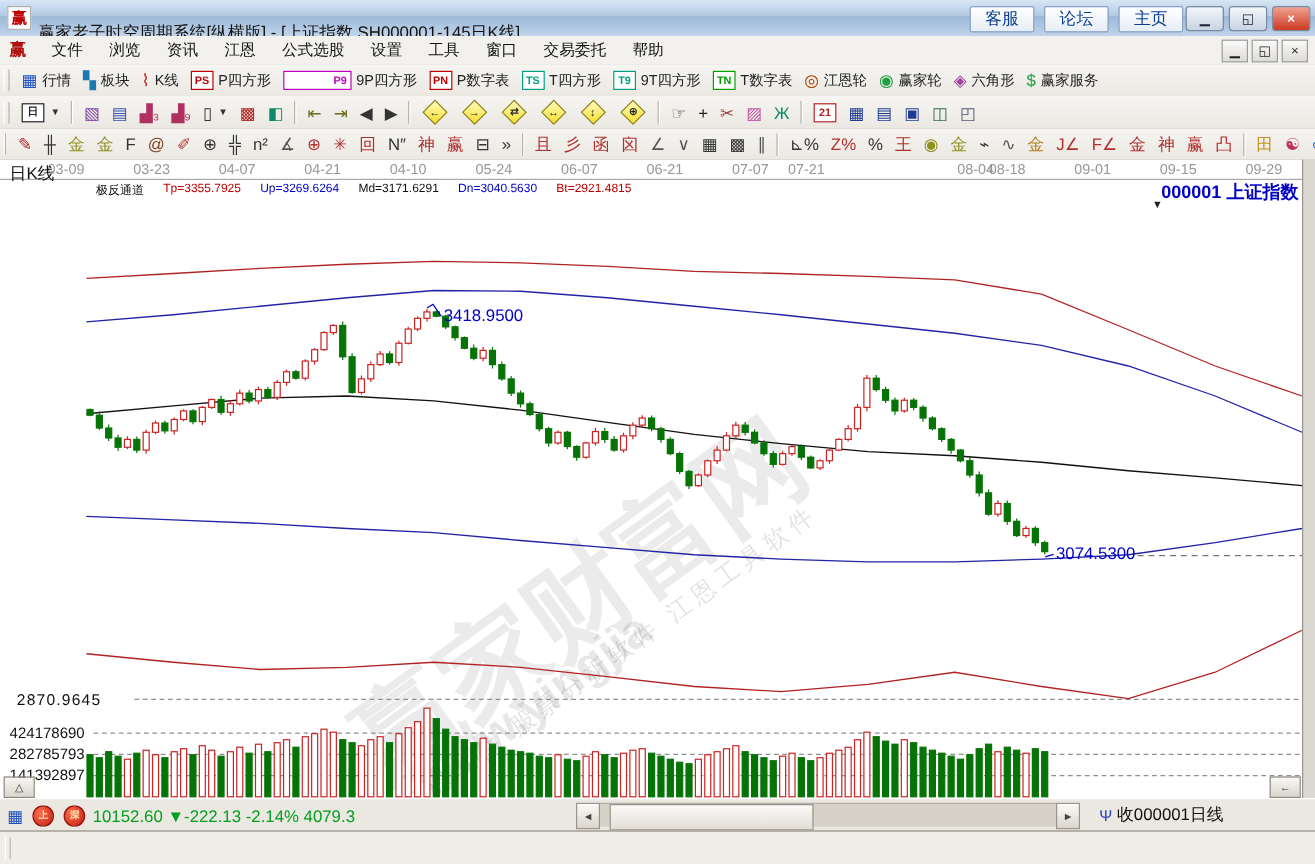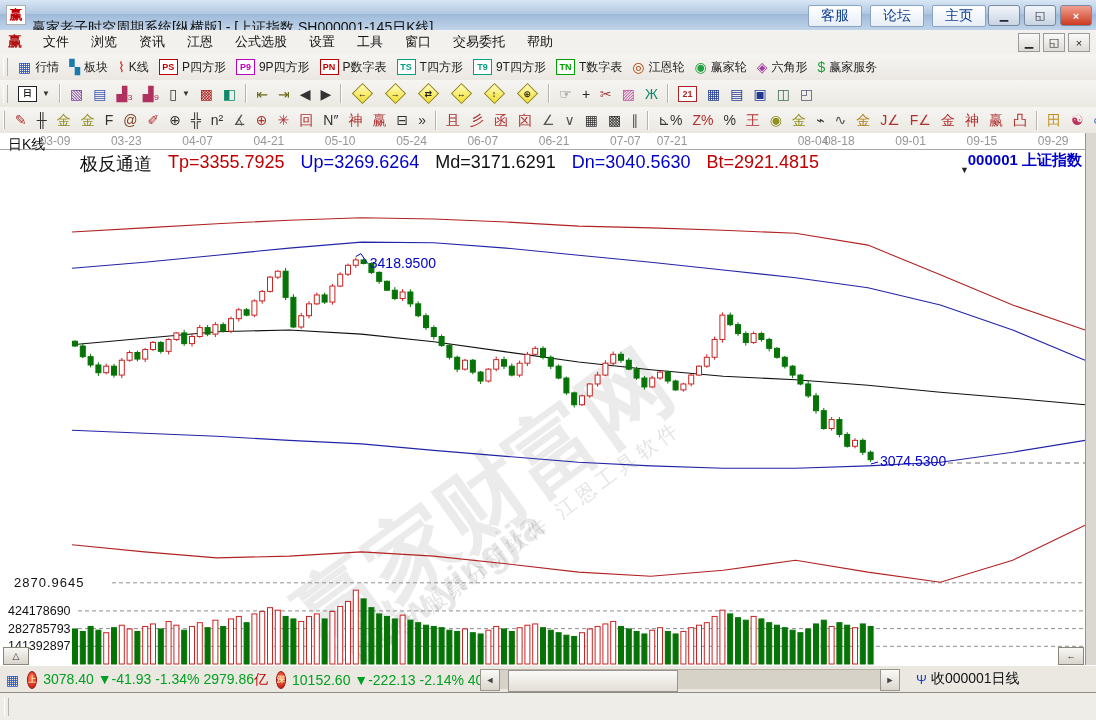--- a/index.html
+++ b/index.html
@@ -47,21 +47,21 @@
   .dia{width:13px;height:13px;transform:rotate(45deg);margin:2px 4px;
     background:linear-gradient(135deg,#fffbc0,#f4de2a);border:1px solid #8f8410;
     display:inline-flex;align-items:center;justify-content:center;}
   .dia>span{transform:rotate(-45deg);font-size:9px;font-weight:bold;color:#222;}
   
   #chart{left:0;top:133px;width:1096px;height:532px;background:#fff;}
   #right-strip{left:1085px;top:0;width:11px;height:532px;background:#dbd8d1;border-left:1px solid #9a958c;}
   #date-axis{left:0;top:0;width:1085px;height:16px;border-bottom:1px solid #a8a8a8;}
   .dtick{position:absolute;top:1px;font-size:12px;color:#979797;transform:translateX(-50%);}
   #period-label{left:8px;top:3px;font-size:14px;color:#111;}
-  #indicator-row{left:80px;top:19px;font-size:18px;display:flex;gap:16px;white-space:nowrap;}
+  #indicator-row{left:80px;top:19px;font-size:10px;display:flex;gap:16px;white-space:nowrap;}
   .ind-red{color:#c00000;} .ind-blue{color:#0000c8;} .ind-dark{color:#101010;}
   #symbol-label{right:14px;top:18px;font-size:15px;font-weight:bold;color:#0000c8;}
   #symbol-caret{left:960px;top:32px;font-size:9px;color:#222;}
   #chart-svg{left:0;top:0;}
   
   .wm{pointer-events:none;white-space:nowrap;transform-origin:0 50%;}
   #wm-brand{left:305px;top:438px;font-size:88px;font-weight:bold;color:rgba(60,60,60,0.10);transform:rotate(-36deg);}
   #wm-url{left:352px;top:500px;font-size:40px;font-weight:bold;color:rgba(60,60,60,0.12);transform:rotate(-36deg);}
   #wm-line{left:298px;top:556px;font-size:20px;letter-spacing:5px;color:rgba(60,60,60,0.14);transform:rotate(-36deg);}
   #wm-qq{left:688px;top:352px;font-size:27px;color:rgba(60,60,60,0.16);letter-spacing:1px;}
@@ -133,21 +133,21 @@
     </span>
     <span class="tbtn">
       <span class="icg" style="color: rgb(192, 32, 32);">⌇</span>
       <span>K线</span>
     </span>
     <span class="tbtn">
       <span class="icbox" style="border-color: rgb(192, 0, 0); color: rgb(192, 0, 0);">PS</span>
       <span>P四方形</span>
     </span>
     <span class="tbtn">
-      <span class="icbox" style="border-color: rgb(192, 0, 192); color: rgb(192, 0, 192);">P9</span>
+      <span class="icbox" style="border-color: rgb(192, 0, 192); color: rgb(192, 0, 192); padding-left: 38px;">P9</span>
       <span>9P四方形</span>
     </span>
     <span class="tbtn">
       <span class="icbox" style="border-color: rgb(192, 0, 0); color: rgb(192, 0, 0);">PN</span>
       <span>P数字表</span>
     </span>
     <span class="tbtn">
       <span class="icbox" style="border-color: rgb(0, 160, 128); color: rgb(0, 160, 128);">TS</span>
       <span>T四方形</span>
     </span>
@@ -433,21 +433,21 @@
 <div id="chart" class="abs">
   <div id="wm-brand" class="wm abs">赢家财富网</div>
   <div id="wm-url" class="wm abs">www.yingjia</div>
   <div id="wm-line" class="wm abs">赢家江恩软件 股票分析软件 江恩工具软件</div>
 
   <div id="date-axis" class="abs">
       <span class="dtick" style="left: 55px;">03-09</span>
       <span class="dtick" style="left: 126.3px;">03-23</span>
       <span class="dtick" style="left: 197.6px;">04-07</span>
       <span class="dtick" style="left: 268.9px;">04-21</span>
-      <span class="dtick" style="left: 340.2px;">05-10</span>
+      <span class="dtick" style="left: 340.2px;">04-10</span>
       <span class="dtick" style="left: 411.5px;">05-24</span>
       <span class="dtick" style="left: 482.8px;">06-07</span>
       <span class="dtick" style="left: 554.1px;">06-21</span>
       <span class="dtick" style="left: 625.4px;">07-07</span>
       <span class="dtick" style="left: 672px;">07-21</span>
       <span class="dtick" style="left: 813px;">08-04</span>
       <span class="dtick" style="left: 839.3px;">08-18</span>
       <span class="dtick" style="left: 910.6px;">09-01</span>
       <span class="dtick" style="left: 981.9px;">09-15</span>
       <span class="dtick" style="left: 1053.2px;">09-29</span>
@@ -796,21 +796,20 @@
 
   <div id="expand-button" class="minibtn abs">△</div>
   <div id="mini-left-button" class="minibtn abs">←</div>
   <div id="right-strip" class="abs"></div>
 </div>
 
 <div id="statusbar1" class="abs">
   <span class="sb-ic icg" style="color:#2050c0">▦</span>
   <div id="quote-area">
       <span class="exch-ic">上</span>
-      <span class="quote">3078.40 ▼-41.93 -1.34% 2979.86<span class="unit">亿</span></span>
       <span class="exch-ic">深</span>
       <span class="quote">10152.60 ▼-222.13 -2.14% 4079.3</span>
     </div>
   <div id="h-scrollbar">
     <div class="scrbtn">◄</div>
     <div id="scr-track">
       <div id="scr-thumb"></div>
     </div>
     <div class="scrbtn">►</div>
   </div>

